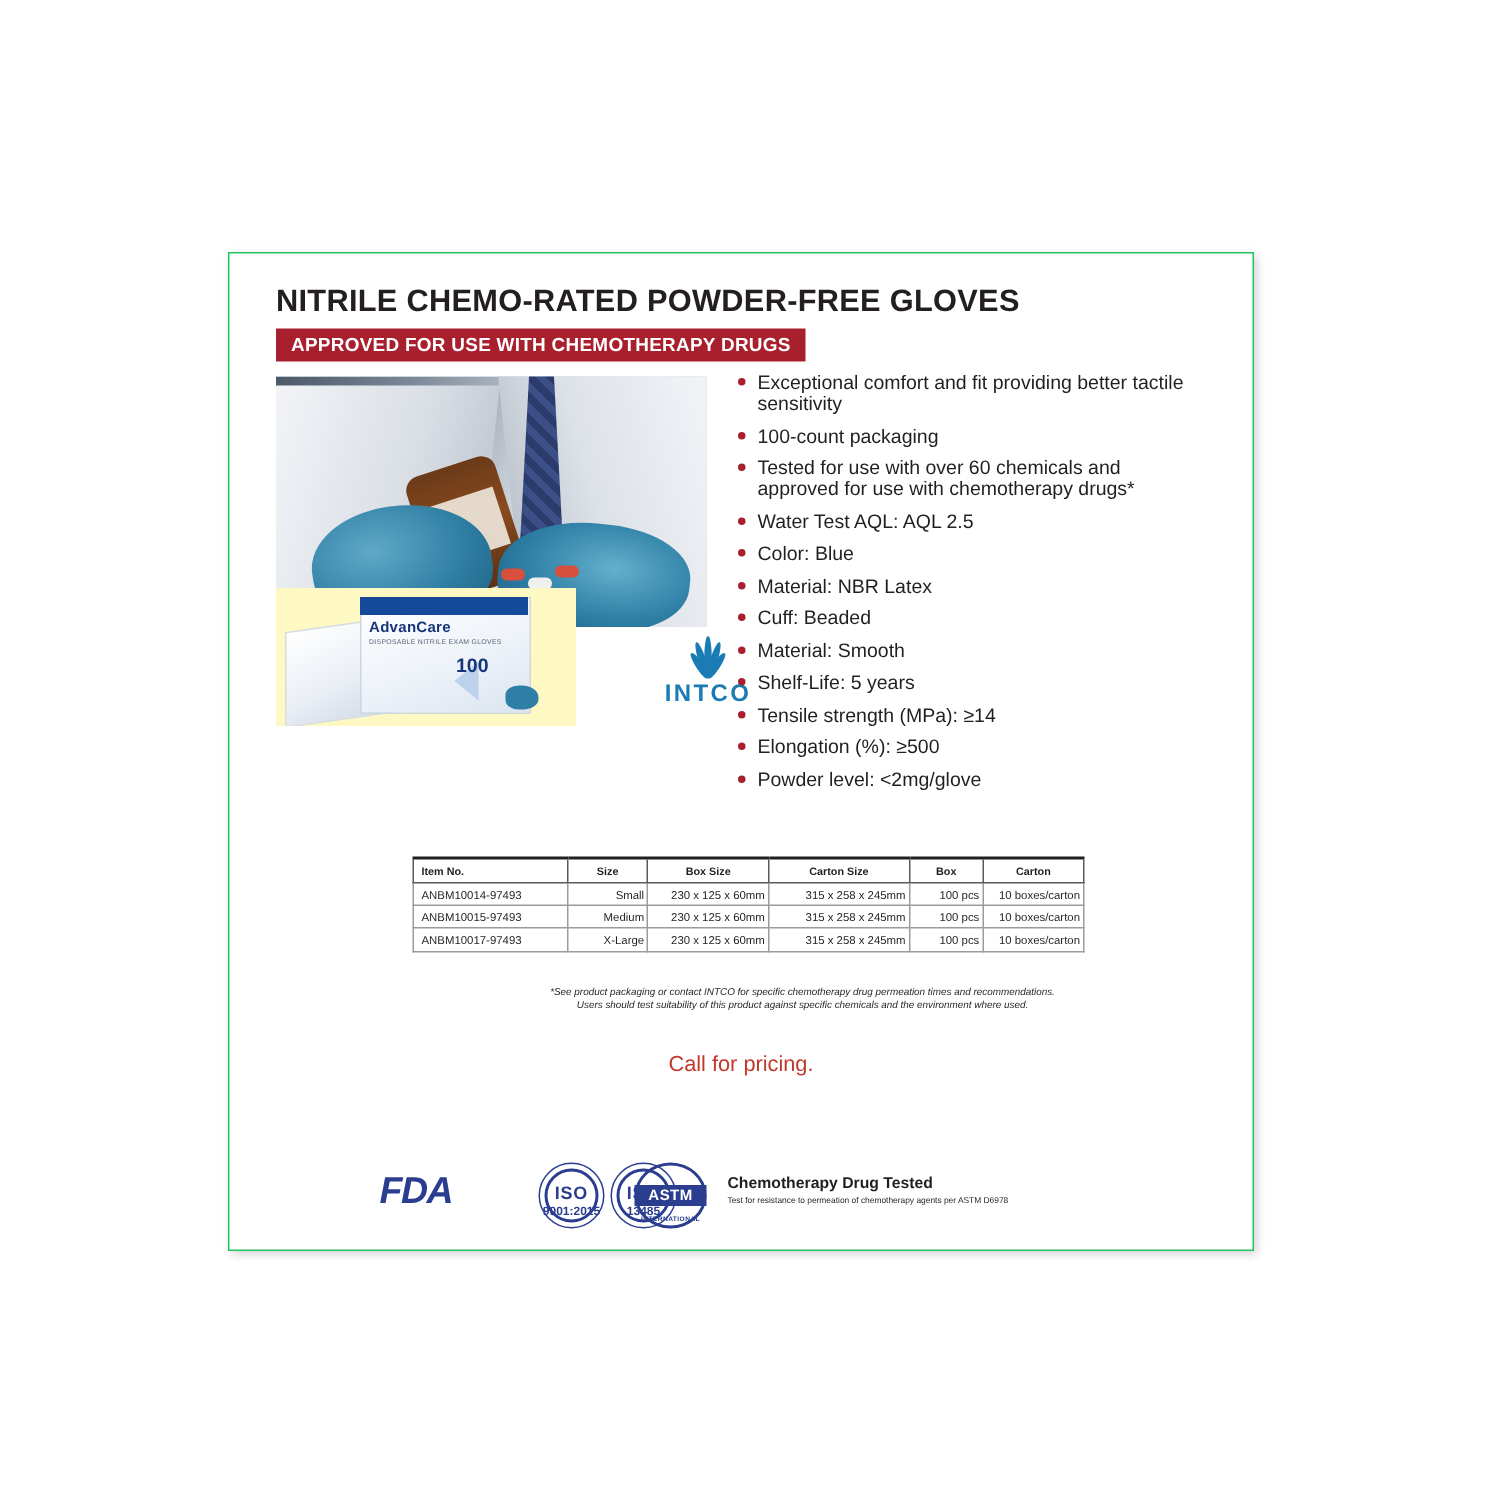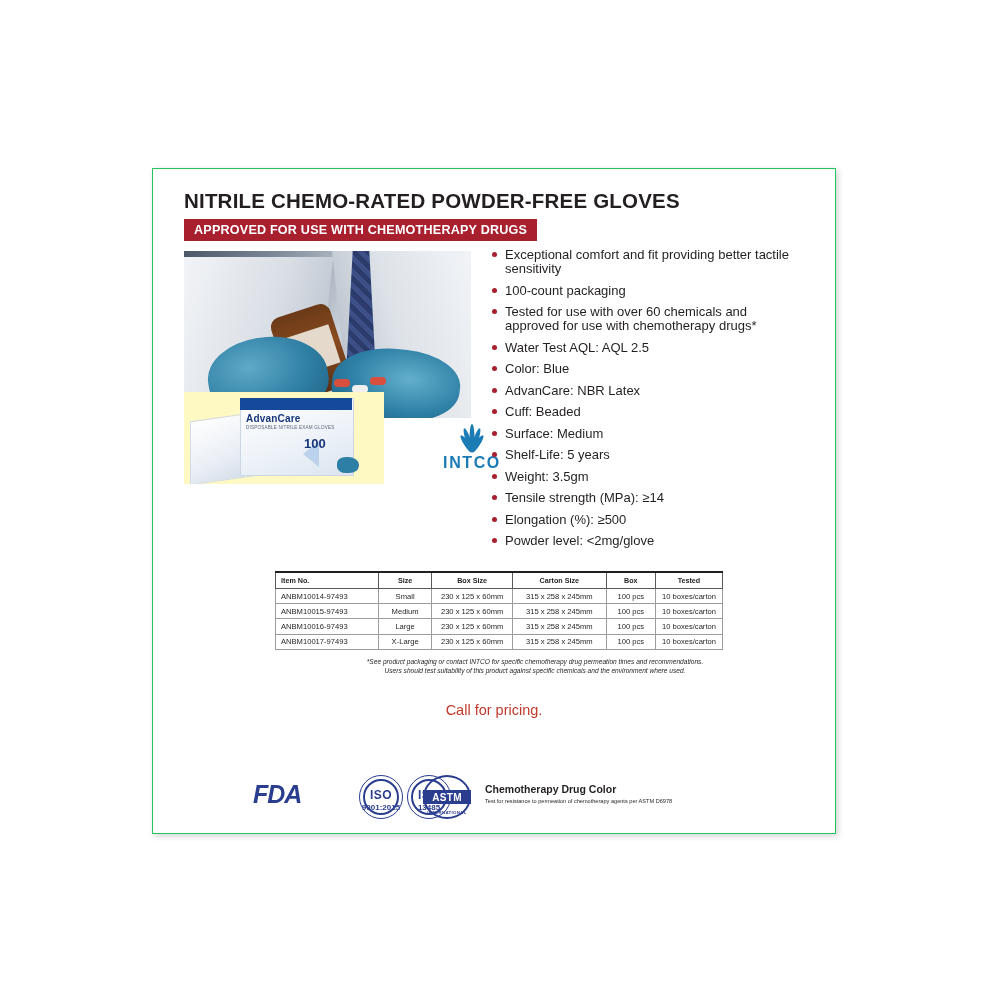--- a/index.html
+++ b/index.html
@@ -249,21 +249,21 @@
     font-weight: bold;
     color: #231f20;
     padding: 3px 2px;
     text-align: center;
   }
   table.spec td {
     border: 1px solid #9b9b9d;
     font-size: 7.6px;
     color: #231f20;
     padding: 2.6px 2px;
-    text-align: center;
+    text-align: right;
   }
   table.spec th.first, table.spec td.first { text-align: left; padding-left: 5px; }
 
   .footnote {
     position: absolute;
     left: 122px;
     top: 488px;
     width: 520px;
     text-align: center;
     font-size: 6.6px;
@@ -405,25 +405,24 @@
       </div>
       <div class="name">INTCO</div>
     </div>
 
     <div class="bullets">
       <div class="bullet"><span class="dot"></span><span>Exceptional comfort and fit providing better tactile sensitivity</span></div>
       <div class="bullet"><span class="dot"></span><span>100-count packaging</span></div>
       <div class="bullet"><span class="dot"></span><span>Tested for use with over 60 chemicals and approved for use with chemotherapy drugs*</span></div>
       <div class="bullet"><span class="dot"></span><span>Water Test AQL: AQL 2.5</span></div>
       <div class="bullet"><span class="dot"></span><span>Color: Blue</span></div>
-      <div class="bullet"><span class="dot"></span><span>AdvanCare: NBR Latex</span></div>
+      <div class="bullet"><span class="dot"></span><span>Material: NBR Latex</span></div>
       <div class="bullet"><span class="dot"></span><span>Cuff: Beaded</span></div>
-      <div class="bullet"><span class="dot"></span><span>Surface: Medium</span></div>
+      <div class="bullet"><span class="dot"></span><span>Material: Smooth</span></div>
       <div class="bullet"><span class="dot"></span><span>Shelf-Life: 5 years</span></div>
-      <div class="bullet"><span class="dot"></span><span>Weight: 3.5gm</span></div>
       <div class="bullet"><span class="dot"></span><span>Tensile strength (MPa): ≥14</span></div>
       <div class="bullet"><span class="dot"></span><span>Elongation (%): ≥500</span></div>
       <div class="bullet"><span class="dot"></span><span>Powder level: &lt;2mg/glove</span></div>
     </div>
 
     <div class="table-wrap">
       <table class="spec">
         <colgroup>
           <col style="width:23%">
             <col style="width:12%">
@@ -432,49 +431,41 @@
             <col style="width:11%">
             <col style="width:15%">
         </colgroup>
         <thead>
           <tr>
             <th class="first">Item No.</th>
             <th>Size</th>
             <th>Box Size</th>
             <th>Carton Size</th>
             <th>Box</th>
-            <th>Tested</th>
+            <th>Carton</th>
           </tr>
         </thead>
         <tbody>
           <tr>
             <td class="first">ANBM10014-97493</td>
             <td>Small</td>
             <td>230 x 125 x 60mm</td>
             <td>315 x 258 x 245mm</td>
             <td>100 pcs</td>
             <td>10 boxes/carton</td>
           </tr>
           <tr>
             <td class="first">ANBM10015-97493</td>
             <td>Medium</td>
             <td>230 x 125 x 60mm</td>
             <td>315 x 258 x 245mm</td>
             <td>100 pcs</td>
             <td>10 boxes/carton</td>
           </tr>
           <tr>
-            <td class="first">ANBM10016-97493</td>
-            <td>Large</td>
-            <td>230 x 125 x 60mm</td>
-            <td>315 x 258 x 245mm</td>
-            <td>100 pcs</td>
-            <td>10 boxes/carton</td>
-          </tr>
-          <tr>
             <td class="first">ANBM10017-97493</td>
             <td>X-Large</td>
             <td>230 x 125 x 60mm</td>
             <td>315 x 258 x 245mm</td>
             <td>100 pcs</td>
             <td>10 boxes/carton</td>
           </tr>
         </tbody>
       </table>
     </div>
@@ -503,19 +494,19 @@
         <div class="iso-num">13485</div>
       </div>
 
       <div class="astm">
         <div class="circ"></div>
         <div class="band">ASTM</div>
         <div class="intl">INTERNATIONAL</div>
       </div>
 
       <div class="chemo-txt">
-        <div class="h">Chemotherapy Drug Color</div>
+        <div class="h">Chemotherapy Drug Tested</div>
         <div class="p">Test for resistance to permeation of chemotherapy agents per ASTM D6978</div>
       </div>
     </div>
 
   </div>
 </div>
 
 </body></html>

